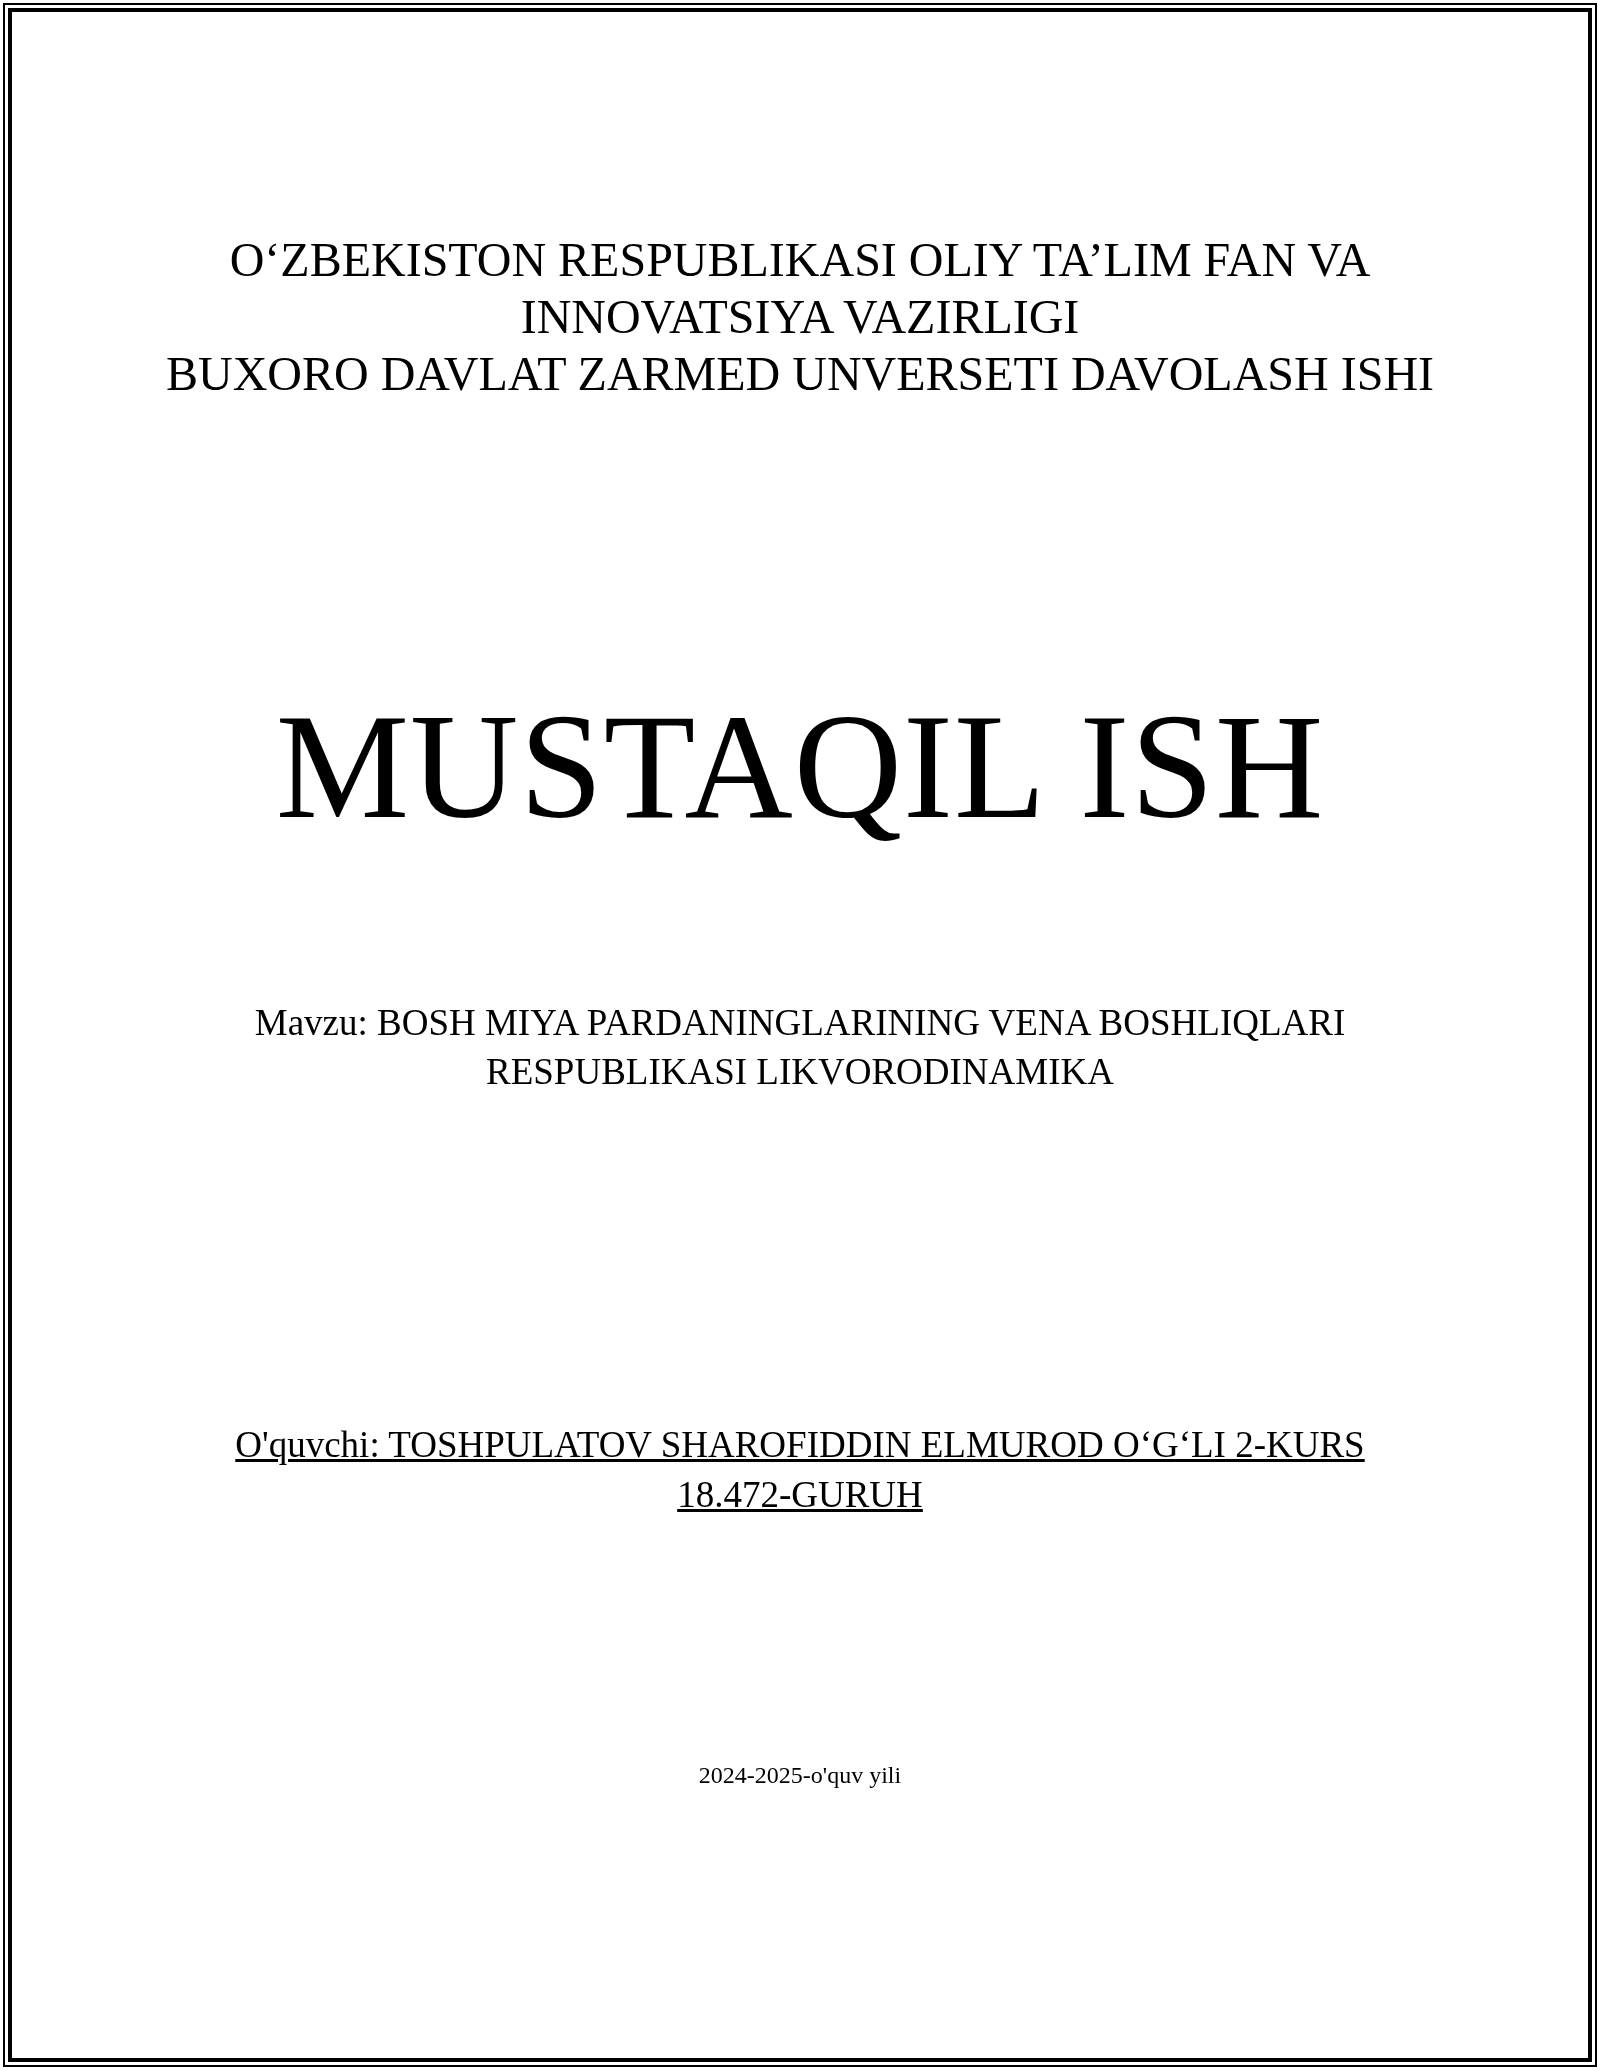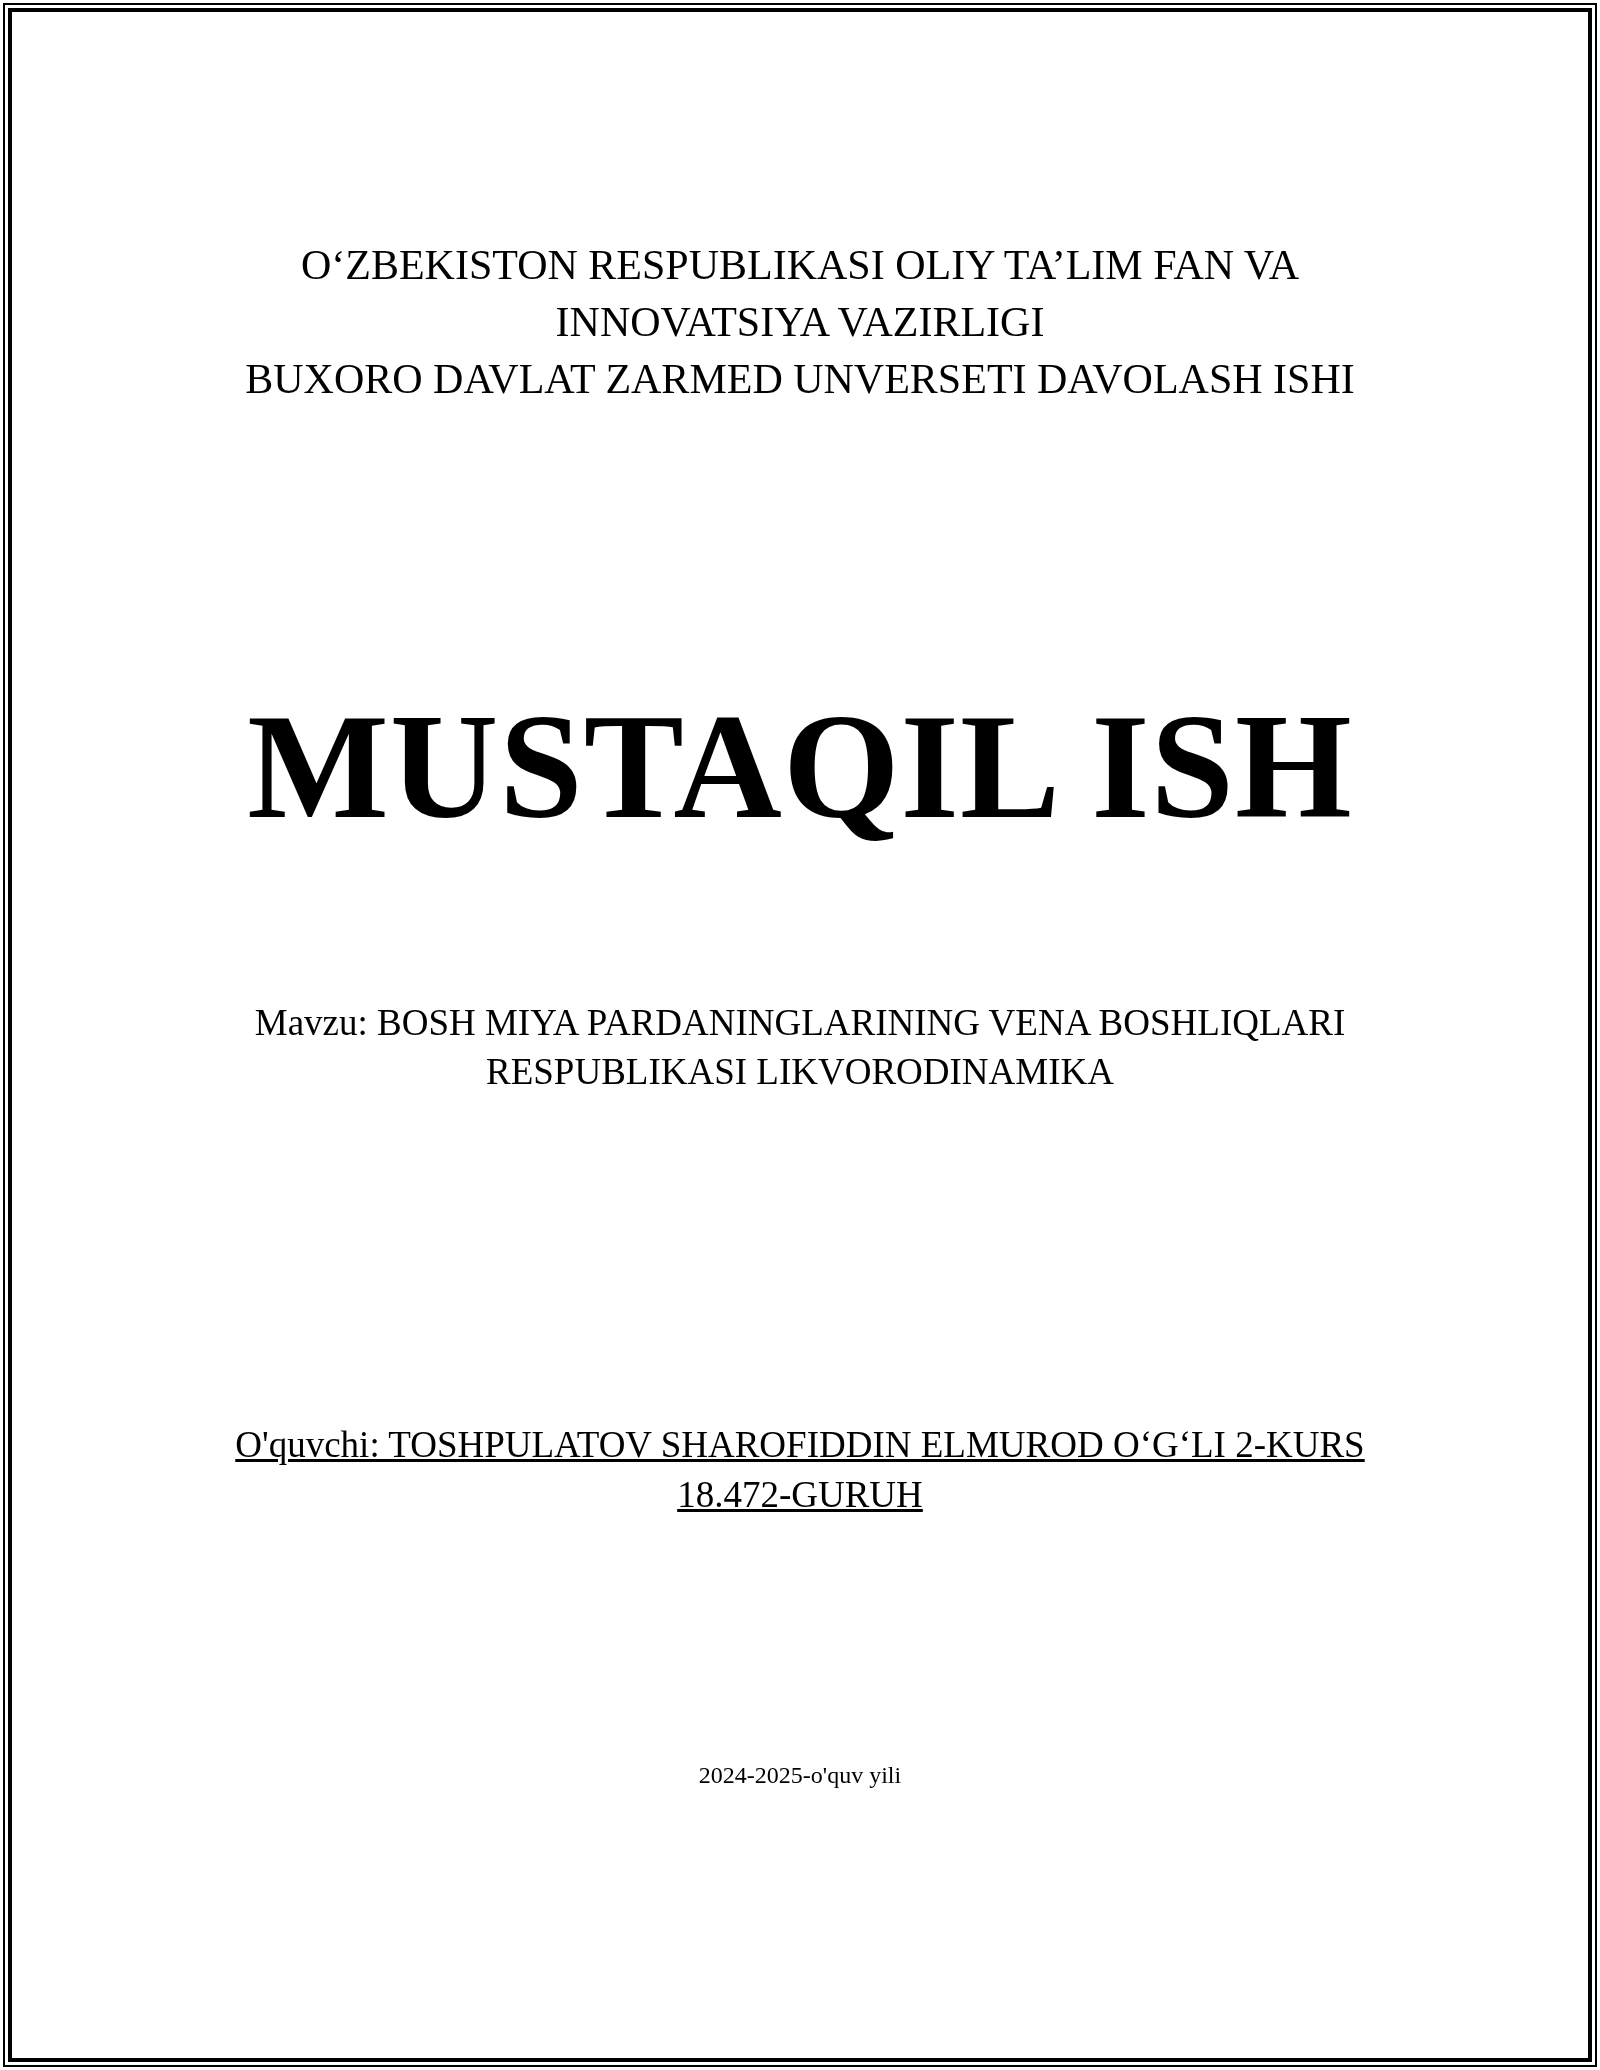--- a/index.html
+++ b/index.html
@@ -29,31 +29,31 @@
     box-sizing: border-box;
   }
   .block {
     position: absolute;
     left: 0;
     width: 100%;
     text-align: center;
     white-space: nowrap;
   }
   .ministry-header {
-    top: 237px;
-    font-size: 42px;
+    top: 231px;
+    font-size: 48px;
     line-height: 57px;
     font-family: Liberation Serif, serif;
   }
   .doc-title {
     top: 676px;
     margin: 0;
     font-size: 150px;
     line-height: 180px;
-    font-weight: bold;
+    font-weight: normal;
     letter-spacing: 1px;
   }
   .topic-section {
     top: 998px;
     font-size: 37px;
     line-height: 49px;
   }
   .student-section {
     top: 1420px;
     font-size: 37px;

